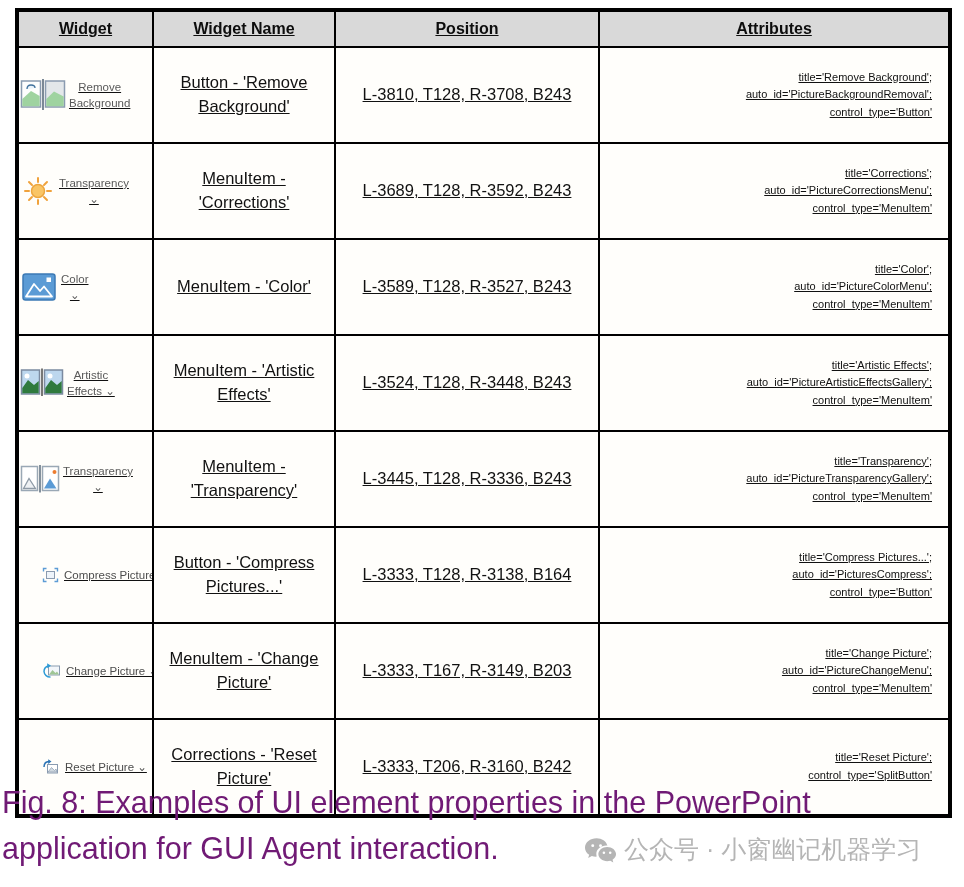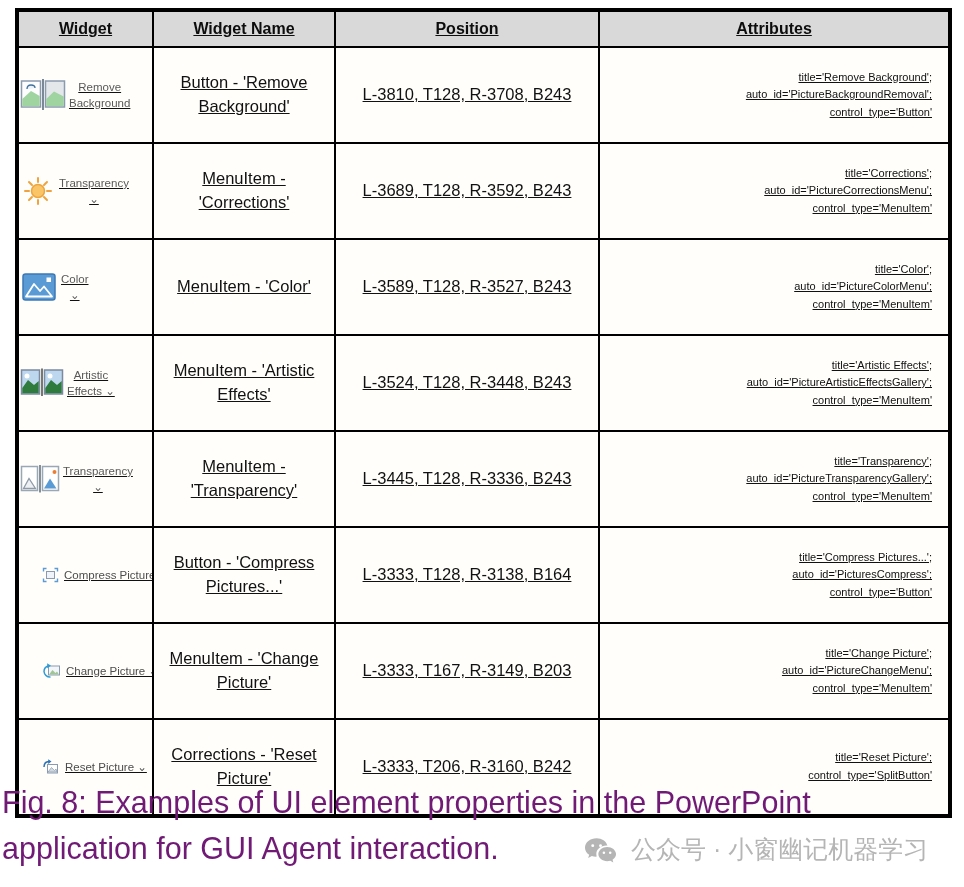--- a/index.html
+++ b/index.html
@@ -15,21 +15,21 @@
 
   td.widget-cell{text-align:center;}
   .ribbon-widget{display:flex;}
   .ribbon-widget.stacked{flex-direction:row;align-items:center;gap:3px;}
   .ribbon-widget.inline{flex-direction:row;align-items:center;gap:5px;justify-content:flex-start;padding-left:22px;}
   .icon{display:inline-flex;align-items:center;justify-content:center;}
   .icon-label{font-size:11.5px;color:#595959;line-height:1.4;white-space:pre-line;}
   .ribbon-widget.inline .icon-label{white-space:nowrap;font-size:11.5px;color:#4d4d4d;}
 
   .caption{position:absolute;left:2px;top:780px;width:962px;font-size:30.5px;line-height:1.5;color:#701a75;white-space:pre-line;letter-spacing:0px;}
-  .watermark{position:absolute;left:584px;top:833px;display:flex;align-items:center;gap:14px;color:#b5b5b5;font-size:25px;white-space:nowrap;}
+  .watermark{position:absolute;left:584px;top:833px;display:flex;align-items:center;gap:7px;color:#b5b5b5;font-size:25px;white-space:nowrap;}
 </style>
 </head>
 <body>
 
 <table class="figure-table">
   <colgroup>
       <col style="width:136px">
       <col style="width:182px">
       <col style="width:264px">
       <col style="width:351px">

